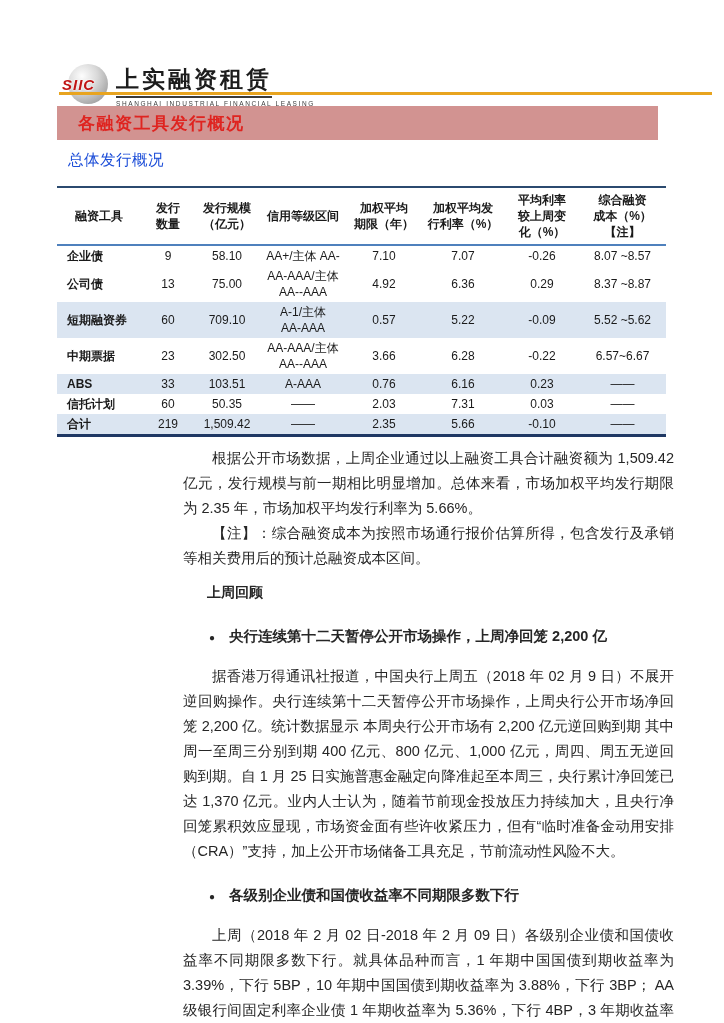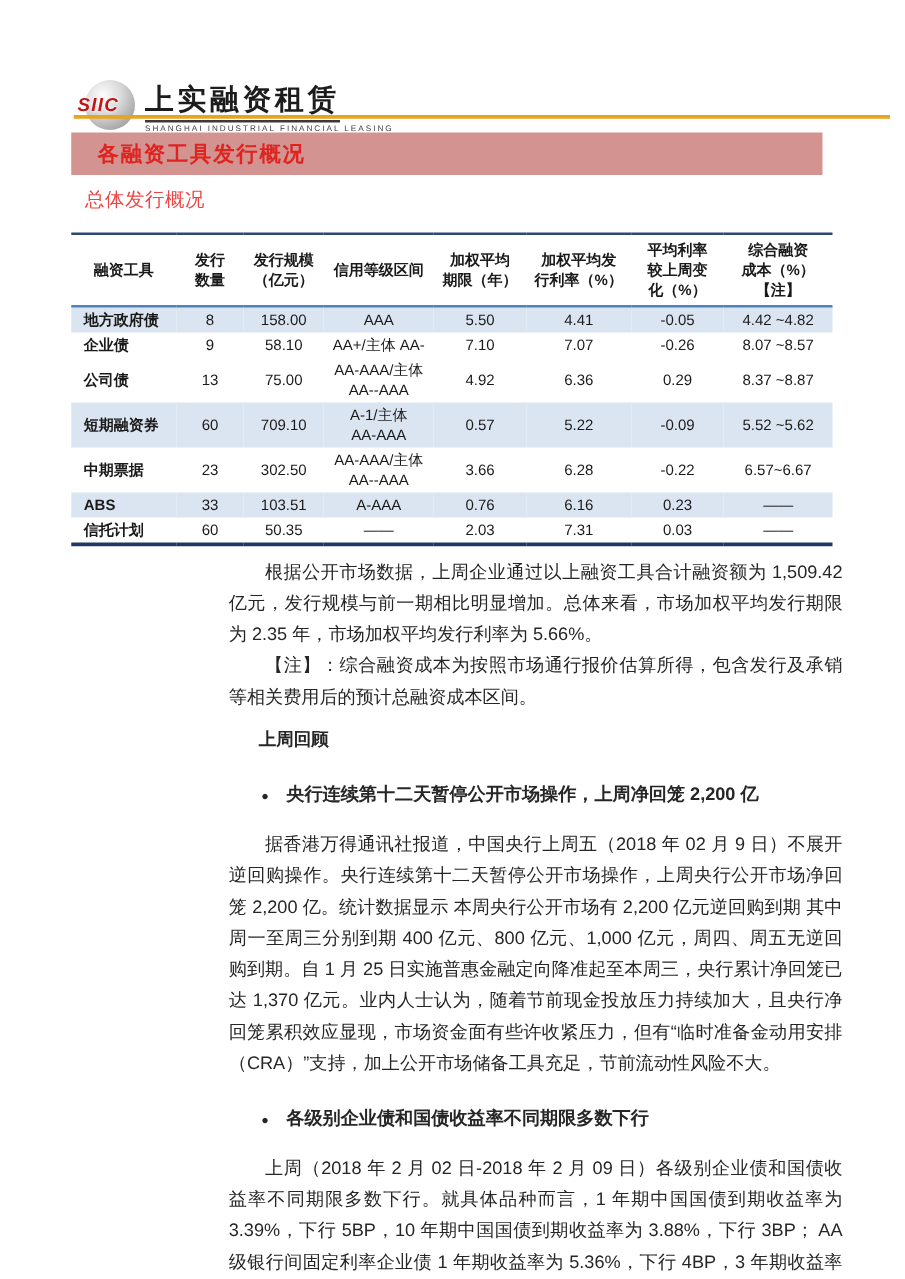--- a/index.html
+++ b/index.html
@@ -29,21 +29,21 @@
   .logo-en { font-size:6.5px; color:#3d3d3d; letter-spacing:1.6px; margin-top:2px; white-space:nowrap; }
   
   .gold-line { position:absolute; top:92px; left:59px; width:653px; height:3px; background:#e8a41f; }
   
   .banner {
     position:absolute; top:106px; left:57px; width:601px; height:34px;
     background:#d29391; display:flex; align-items:center;
   }
   .banner-title { color:#df2420; font-weight:bold; font-size:17px; letter-spacing:1.5px; padding-left:21px; }
   
-  .section-title { position:absolute; top:150px; left:68px; font-size:15.5px; color:#ef4444; letter-spacing:0.5px; }
+  .section-title { position:absolute; top:150px; left:68px; font-size:15.5px; color:#1d4ed8; letter-spacing:0.5px; }
   
   .table-wrap { position:absolute; top:186px; left:57px; width:609px; }
   table.issue { width:100%; border-collapse:collapse; table-layout:fixed; font-size:12px; color:#1a1a1a; }
   table.issue th {
     font-weight:bold; text-align:center; vertical-align:middle;
     line-height:16px; padding:4px 0; white-space:pre-line;
     border-top:2px solid #2b4a6f; border-bottom:2px solid #4f81bd;
   }
   table.issue td {
     text-align:center; vertical-align:middle; line-height:16px; padding:2px 0; white-space:pre-line;
@@ -110,30 +110,20 @@
 行利率（%）</th>
             <th>平均利率
 较上周变
 化（%）</th>
             <th>综合融资
 成本（%）
 【注】</th>
           </tr>
         </thead>
       <tbody>
-          <tr class="stripe">
-            <td class="c0">地方政府债</td>
-            <td>8</td>
-            <td>158.00</td>
-            <td>AAA</td>
-            <td>5.50</td>
-            <td>4.41</td>
-            <td>-0.05</td>
-            <td>4.42 ~4.82</td>
-          </tr>
           <tr>
             <td class="c0">企业债</td>
             <td>9</td>
             <td>58.10</td>
             <td>AA+/主体 AA-</td>
             <td>7.10</td>
             <td>7.07</td>
             <td>-0.26</td>
             <td>8.07 ~8.57</td>
           </tr>
@@ -181,20 +171,30 @@
             <td>——</td>
           </tr>
           <tr>
             <td class="c0">信托计划</td>
             <td>60</td>
             <td>50.35</td>
             <td>——</td>
             <td>2.03</td>
             <td>7.31</td>
             <td>0.03</td>
+            <td>——</td>
+          </tr>
+          <tr class="stripe">
+            <td class="c0">合计</td>
+            <td>219</td>
+            <td>1,509.42</td>
+            <td>——</td>
+            <td>2.35</td>
+            <td>5.66</td>
+            <td>-0.10</td>
             <td>——</td>
           </tr>
         </tbody>
     </table>
   </div>
 
   <div class="content">
     <p class="para">根据公开市场数据，上周企业通过以上融资工具合计融资额为 1,509.42 亿元，发行规模与前一期相比明显增加。总体来看，市场加权平均发行期限为 2.35 年，市场加权平均发行利率为 5.66%。</p>
     <p class="para">【注】：综合融资成本为按照市场通行报价估算所得，包含发行及承销等相关费用后的预计总融资成本区间。</p>
     <div class="review-heading">上周回顾</div>

